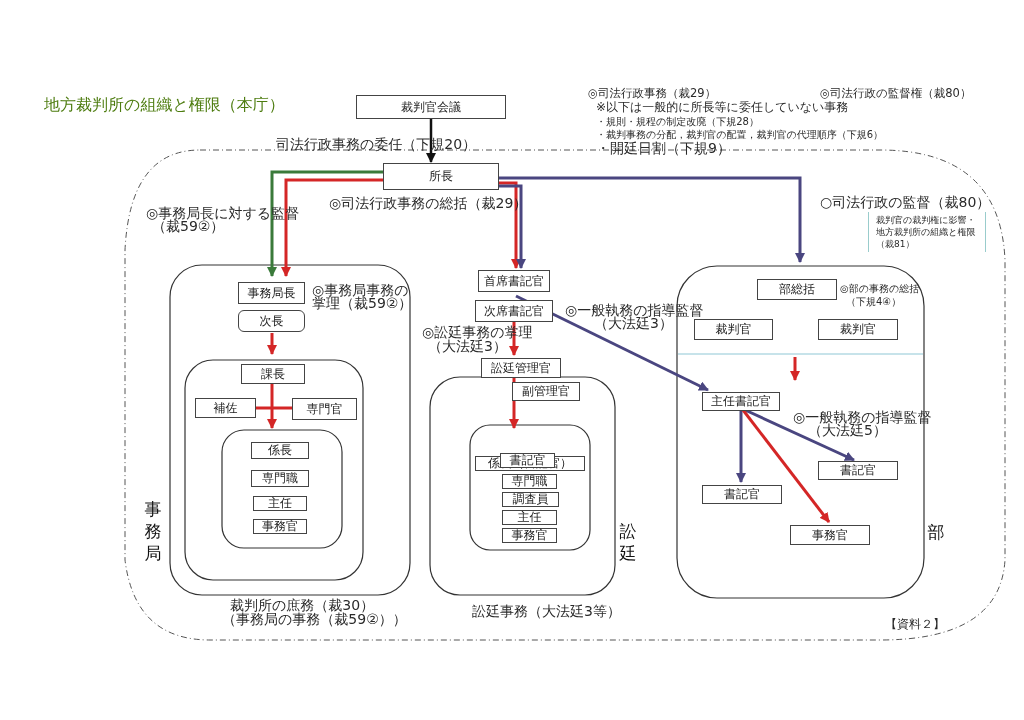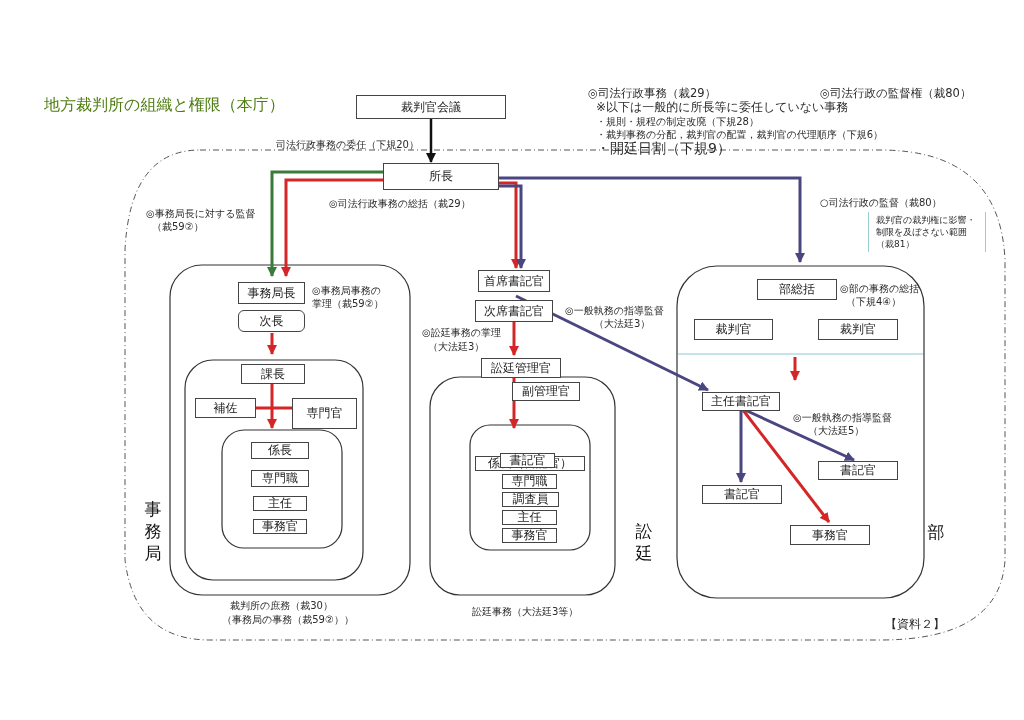--- a/index.html
+++ b/index.html
@@ -1,19 +1,19 @@
 <!DOCTYPE html>
 <html><head>
 <meta charset="utf-8">
 <style>
   html, body { margin:0; padding:0; background:#ffffff; }
   body { width:1024px; height:720px; position:relative; overflow:hidden;
          font-family:"DejaVu Sans", sans-serif; color:#222; }
   #canvas { position:absolute; left:0; top:0; width:1024px; height:720px; }
-  .t { position:absolute; white-space:nowrap; font-size:10px; line-height:13px; color:#2a2a2a; }
+  .t { position:absolute; white-space:nowrap; font-size:14px; line-height:13px; color:#2a2a2a; }
   .box { position:absolute; background:#fff; border:1.5px solid #444; box-sizing:border-box;
          display:flex; align-items:center; justify-content:center; font-size:12px; color:#222; white-space:nowrap; }
   .title { font-size:16px; line-height:20px; color:#4d7c0f; }
   .vlabel { position:absolute; font-size:17px; line-height:22px; width:20px; text-align:center; white-space:normal; color:#111; }
   .note-bracket { position:absolute; border-left:1px solid #9cc; border-right:1px solid #9cc; }
 </style>
 </head>
 <body>
 
 <svg id="canvas" viewBox="0 0 1024 720" xmlns="http://www.w3.org/2000/svg">
@@ -84,32 +84,32 @@
 <div class="t" style="left:588px; top:87px; font-size:11.5px;">◎司法行政事務（裁29）</div>
 <div class="t" style="left:596px; top:101px; font-size:12px;">※以下は一般的に所長等に委任していない事務</div>
 <div class="t" style="left:596px; top:115px; font-size:10px;">・規則・規程の制定改廃（下規28）</div>
 <div class="t" style="left:596px; top:128px; font-size:10px;">・裁判事務の分配，裁判官の配置，裁判官の代理順序（下規6）</div>
 <div class="t" style="left:596px; top:142px; font-size:14px;">・開廷日割（下規9）</div>
 <div class="t" style="left:820px; top:87px; font-size:11.5px;">◎司法行政の監督権（裁80）</div>
 
 <div class="t" style="left:820px; top:196px;">○司法行政の監督（裁80）</div>
 <div class="note-bracket" style="left:868px; top:212px; width:116px; height:40px;"></div>
 <div class="t" style="left:876px; top:214px; font-size:9px; line-height:12px;">裁判官の裁判権に影響・</div>
-<div class="t" style="left:876px; top:226px; font-size:9px; line-height:12px;">制限を及ぼさない範囲</div>
+<div class="t" style="left:876px; top:226px; font-size:9px; line-height:12px;">地方裁判所の組織と権限</div>
 <div class="t" style="left:876px; top:238px; font-size:9px; line-height:12px;">（裁81）</div>
 
 <div class="t" style="left:146px; top:207px;">◎事務局長に対する監督</div>
 <div class="t" style="left:152px; top:220px;">（裁59②）</div>
 <div class="box" style="left:238px; top:282px; width:67px; height:22px;">事務局長</div>
 <div class="t" style="left:312px; top:284px;">◎事務局事務の</div>
 <div class="t" style="left:312px; top:297px;">掌理（裁59②）</div>
 <div class="box" style="left:238px; top:310px; width:67px; height:22px;border-radius:6px;">次長</div>
 <div class="box" style="left:241px; top:364px; width:64px; height:20px;">課長</div>
 <div class="box" style="left:195px; top:398px; width:61px; height:20px;">補佐</div>
-<div class="box" style="left:292px; top:398px; width:65px; height:31px;">専門官</div>
+<div class="box" style="left:292px; top:398px; width:65px; height:22px;">専門官</div>
 <div class="box" style="left:251px; top:442px; width:58px; height:17px;">係長</div>
 <div class="box" style="left:251px; top:470px; width:58px; height:17px;">専門職</div>
 <div class="box" style="left:253px; top:496px; width:54px; height:15px;">主任</div>
 <div class="box" style="left:253px; top:519px; width:54px; height:15px;">事務官</div>
 <div class="vlabel" style="left:143px; top:498px;text-align:center;">事務局</div>
 <div class="t" style="left:230px; top:599px;">裁判所の庶務（裁30）</div>
 <div class="t" style="left:222px; top:613px;">（事務局の事務（裁59②））</div>
 
 <div class="box" style="left:478px; top:270px; width:72px; height:22px;">首席書記官</div>
 <div class="box" style="left:475px; top:300px; width:78px; height:22px;">次席書記官</div>
@@ -118,21 +118,21 @@
 <div class="t" style="left:422px; top:326px;">◎訟廷事務の掌理</div>
 <div class="t" style="left:428px; top:340px;">（大法廷3）</div>
 <div class="box" style="left:481px; top:358px; width:80px; height:20px;">訟廷管理官</div>
 <div class="box" style="left:484px; top:382px; width:68px; height:19px;margin-left:28px;">副管理官</div>
 <div class="box" style="left:475px; top:456px; width:110px; height:15px;">係長（書記官）</div>
 <div class="box" style="left:500px; top:453px; width:55px; height:15px;">書記官</div>
 <div class="box" style="left:502px; top:474px; width:55px; height:15px;">専門職</div>
 <div class="box" style="left:502px; top:492px; width:57px; height:15px;">調査員</div>
 <div class="box" style="left:502px; top:510px; width:55px; height:15px;">主任</div>
 <div class="box" style="left:502px; top:528px; width:55px; height:15px;">事務官</div>
-<div class="vlabel" style="left:618px; top:520px;margin-left:16px;">訟廷</div>
+<div class="vlabel" style="left:618px; top:520px;">訟廷</div>
 <div class="t" style="left:472px; top:605px;">訟廷事務（大法廷3等）</div>
 
 <div class="box" style="left:757px; top:279px; width:80px; height:21px;">部総括</div>
 <div class="t" style="left:840px; top:282px; font-size:10px;">◎部の事務の総括</div>
 <div class="t" style="left:846px; top:295px; font-size:10px;">（下規4④）</div>
 <div class="box" style="left:694px; top:319px; width:79px; height:21px;">裁判官</div>
 <div class="box" style="left:818px; top:319px; width:80px; height:21px;">裁判官</div>
 <div class="box" style="left:702px; top:392px; width:78px; height:19px;">主任書記官</div>
 <div class="t" style="left:793px; top:411px;">◎一般執務の指導監督</div>
 <div class="t" style="left:808px; top:424px;">（大法廷5）</div>

